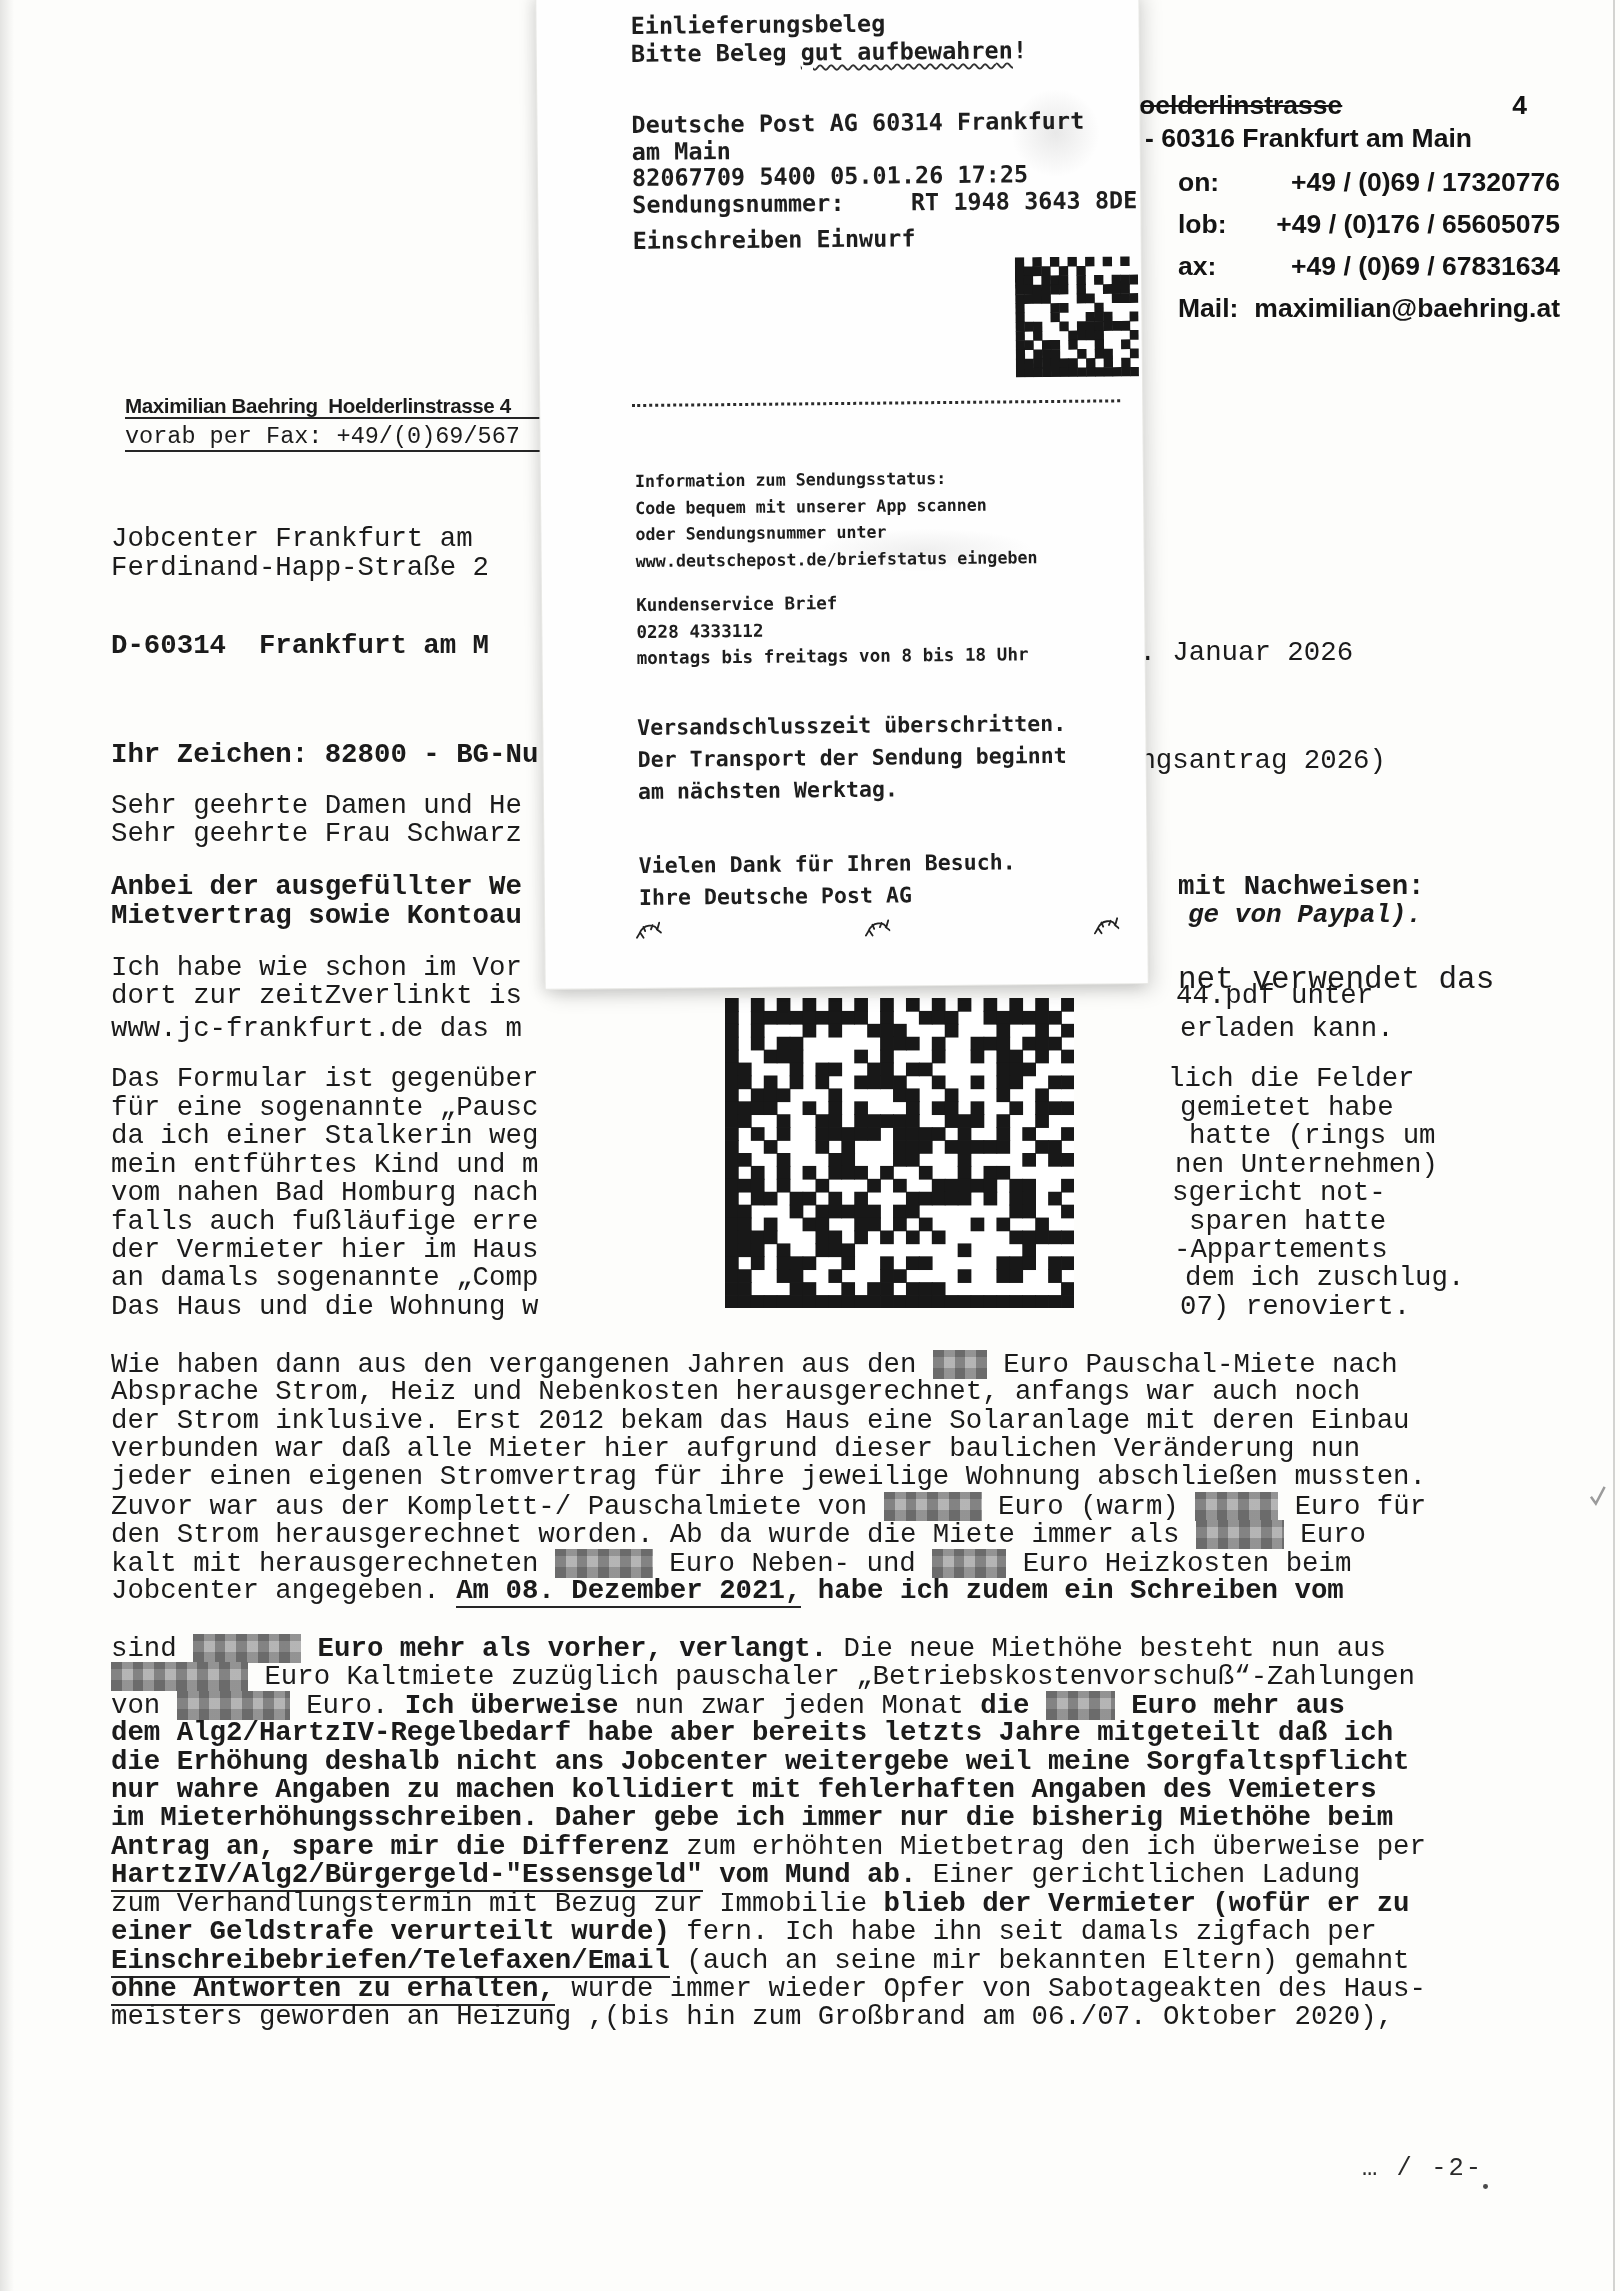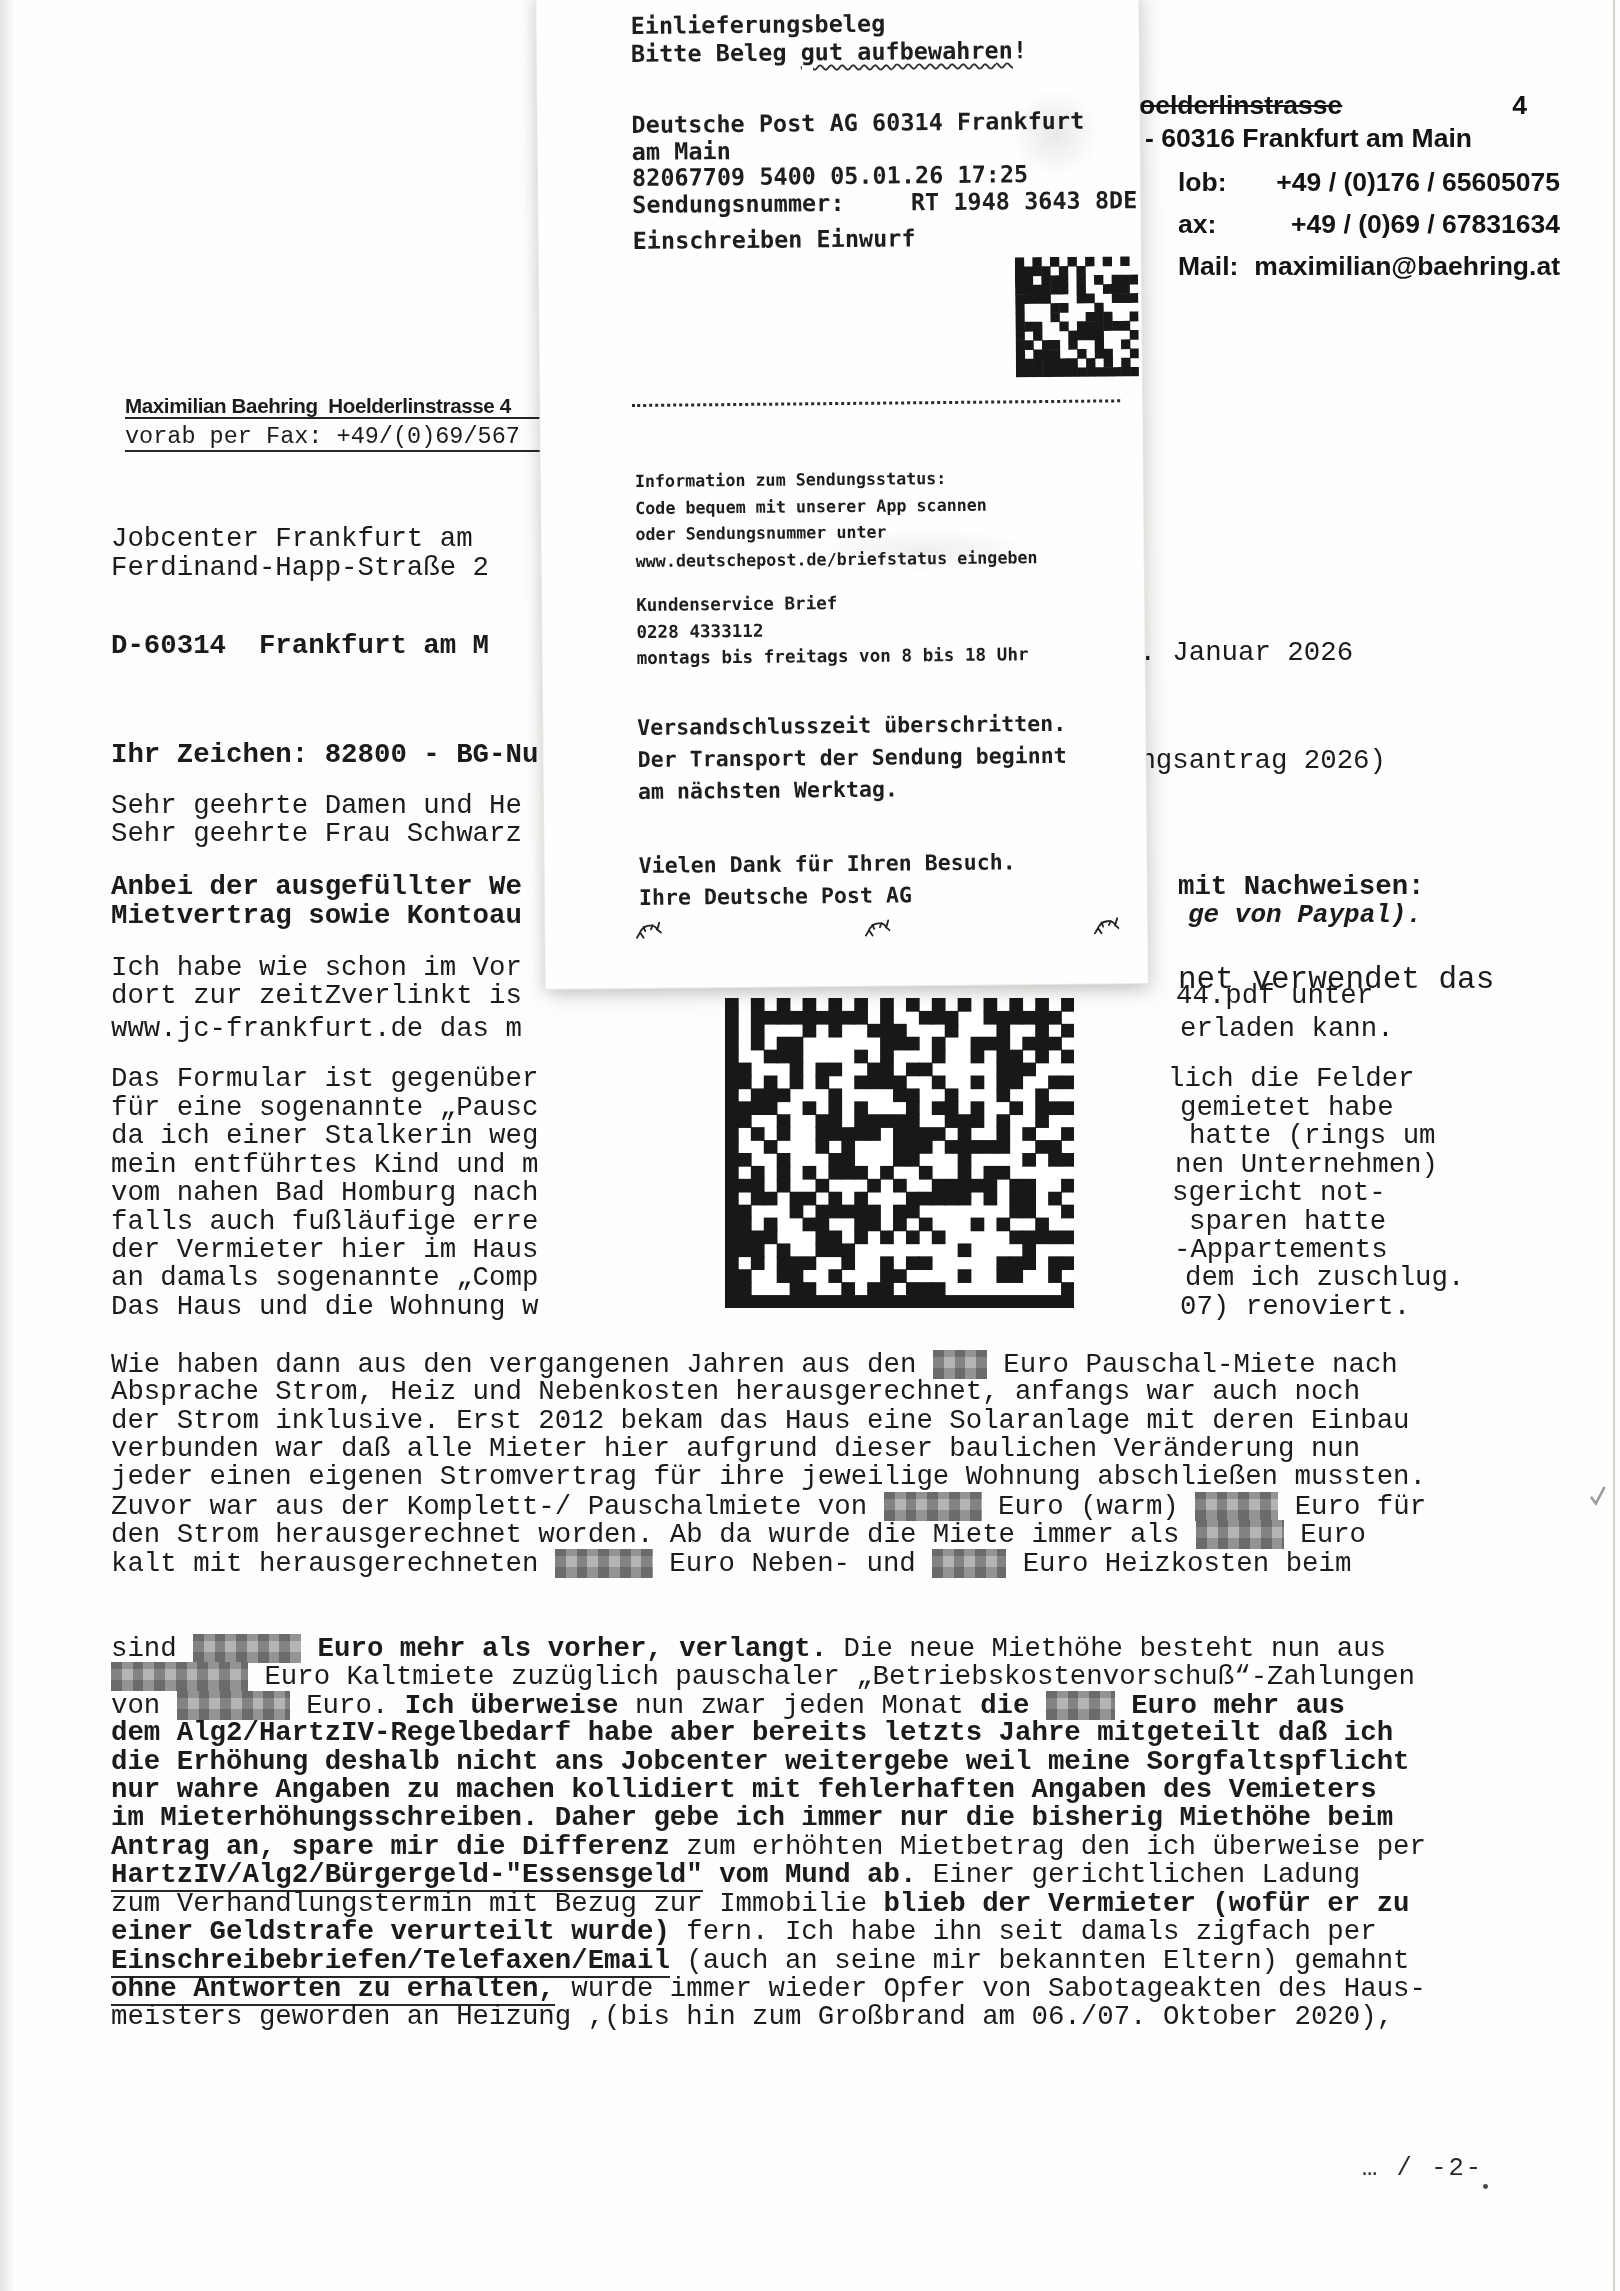--- a/index.html
+++ b/index.html
@@ -66,20 +66,24 @@
 <div class="page">
 
   <div class="letterhead">
     <div class="lh-street">
       <span class="strike">oelderlinstrasse</span>
       <span>4</span>
     </div>
     <div class="lh-city">- 60316 Frankfurt am Main</div>
     <div id="lh-rows">
         <div class="lh-row">
+          <span>on:</span>
+          <span>+49 / (0)69 / 17320776</span>
+        </div>
+        <div class="lh-row">
           <span>lob:</span>
           <span>+49 / (0)176 / 65605075</span>
         </div>
         <div class="lh-row">
           <span>ax:</span>
           <span>+49 / (0)69 / 67831634</span>
         </div>
         <div class="lh-row">
           <span>Mail:</span>
           <span>maximilian@baehring.at</span>
@@ -127,20 +131,21 @@
       <div class="line" style="left: 111px; top: 1293px; font-size: 27.4px;"><span class="">Das Haus und die Wohnung w</span></div>
       <div class="line" style="left: 1180px; top: 1293px; font-size: 27.4px;"><span class="">07) renoviert.</span></div>
       <div class="line" style="left: 111px; top: 1350px; font-size: 27.4px;"><span class="">Wie haben dann aus den vergangenen Jahren aus den </span><span class="redact" style="width: 54px;"></span><span class=""> Euro Pauschal-Miete nach</span></div>
       <div class="line" style="left: 111px; top: 1378px; font-size: 27.4px;"><span class="">Absprache Strom, Heiz und Nebenkosten herausgerechnet, anfangs war auch noch</span></div>
       <div class="line" style="left: 111px; top: 1407px; font-size: 27.4px;"><span class="">der Strom inklusive. Erst 2012 bekam das Haus eine Solaranlage mit deren Einbau</span></div>
       <div class="line" style="left: 111px; top: 1435px; font-size: 27.4px;"><span class="">verbunden war daß alle Mieter hier aufgrund dieser baulichen Veränderung nun</span></div>
       <div class="line" style="left: 111px; top: 1463px; font-size: 27.4px;"><span class="">jeder einen eigenen Stromvertrag für ihre jeweilige Wohnung abschließen mussten.</span></div>
       <div class="line" style="left: 111px; top: 1492px; font-size: 27.4px;"><span class="">Zuvor war aus der Komplett-/ Pauschalmiete von </span><span class="redact" style="width: 98px;"></span><span class=""> Euro (warm) </span><span class="redact" style="width: 83px;"></span><span class=""> Euro für</span></div>
       <div class="line" style="left: 111px; top: 1520px; font-size: 27.4px;"><span class="">den Strom herausgerechnet worden. Ab da wurde die Miete immer als </span><span class="redact" style="width: 88px;"></span><span class=""> Euro</span></div>
       <div class="line" style="left: 111px; top: 1549px; font-size: 27.4px;"><span class="">kalt mit herausgerechneten </span><span class="redact" style="width: 98px;"></span><span class=""> Euro Neben- und </span><span class="redact" style="width: 74px;"></span><span class=""> Euro Heizkosten beim</span></div>
+      <div class="line" style="left: 111px; top: 1577px; font-size: 27.4px;"><span class="">Jobcenter angegeben. </span><span class="b u ">Am 08. Dezember 2021,</span><span class="b "> habe ich zudem ein Schreiben vom</span></div>
       <div class="line" style="left: 111px; top: 1634px; font-size: 27.4px;"><span class="">sind </span><span class="redact" style="width: 108px;"></span><span class="b "> Euro mehr als vorher, verlangt.</span><span class=""> Die neue Miethöhe besteht nun aus</span></div>
       <div class="line" style="left: 111px; top: 1662px; font-size: 27.4px;"><span class="redact" style="width: 137px;"></span><span class=""> Euro Kaltmiete zuzüglich pauschaler „Betriebskostenvorschuß“-Zahlungen</span></div>
       <div class="line" style="left: 111px; top: 1691px; font-size: 27.4px;"><span class="">von </span><span class="redact" style="width: 113px;"></span><span class=""> Euro. </span><span class="b ">Ich überweise</span><span class=""> nun zwar jeden Monat </span><span class="b ">die </span><span class="redact" style="width: 69px;"></span><span class="b "> Euro mehr aus</span></div>
       <div class="line" style="left: 111px; top: 1719px; font-size: 27.4px;"><span class="b ">dem Alg2/HartzIV-Regelbedarf habe aber bereits letzts Jahre mitgeteilt daß ich</span></div>
       <div class="line" style="left: 111px; top: 1748px; font-size: 27.4px;"><span class="b ">die Erhöhung deshalb nicht ans Jobcenter weitergebe weil meine Sorgfaltspflicht</span></div>
       <div class="line" style="left: 111px; top: 1776px; font-size: 27.4px;"><span class="b ">nur wahre Angaben zu machen kollidiert mit fehlerhaften Angaben des Vemieters</span></div>
       <div class="line" style="left: 111px; top: 1804px; font-size: 27.4px;"><span class="b ">im Mieterhöhungsschreiben. Daher gebe ich immer nur die bisherig Miethöhe beim</span></div>
       <div class="line" style="left: 111px; top: 1833px; font-size: 27.4px;"><span class="b ">Antrag an, spare mir die Differenz</span><span class=""> zum erhöhten Mietbetrag den ich überweise per</span></div>
       <div class="line" style="left: 111px; top: 1861px; font-size: 27.4px;"><span class="b u ">HartzIV/Alg2/Bürgergeld-"Essensgeld"</span><span class="b "> vom Mund ab.</span><span class=""> Einer gerichtlichen Ladung</span></div>
       <div class="line" style="left: 111px; top: 1890px; font-size: 27.4px;"><span class="">zum Verhandlungstermin mit Bezug zur Immobilie </span><span class="b ">blieb der Vermieter (wofür er zu</span></div>

